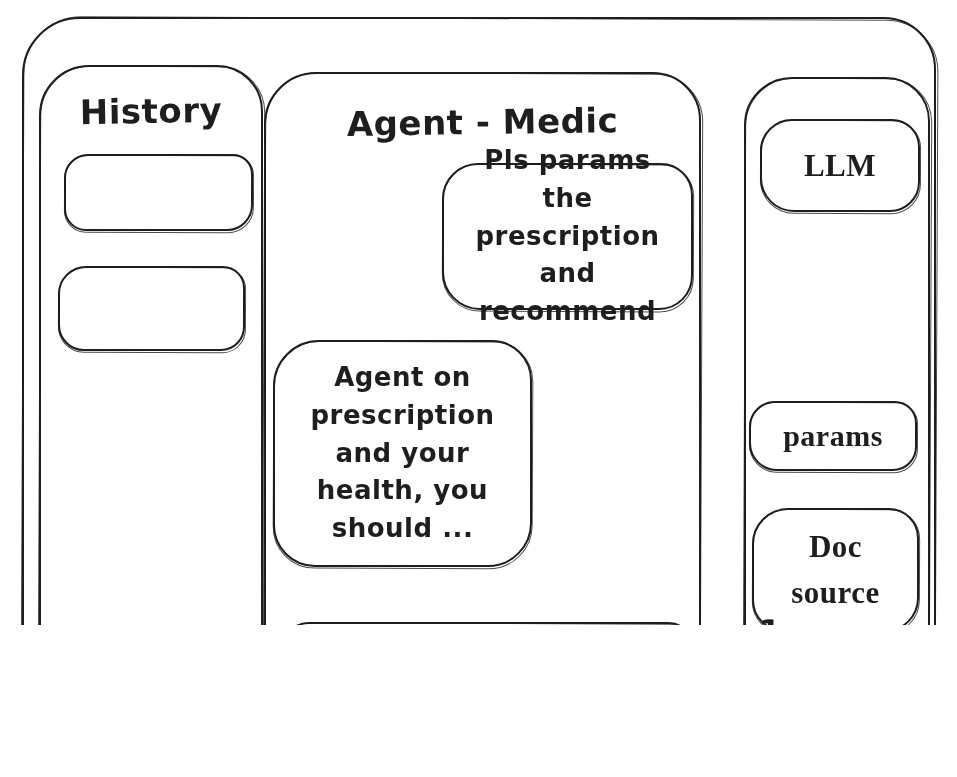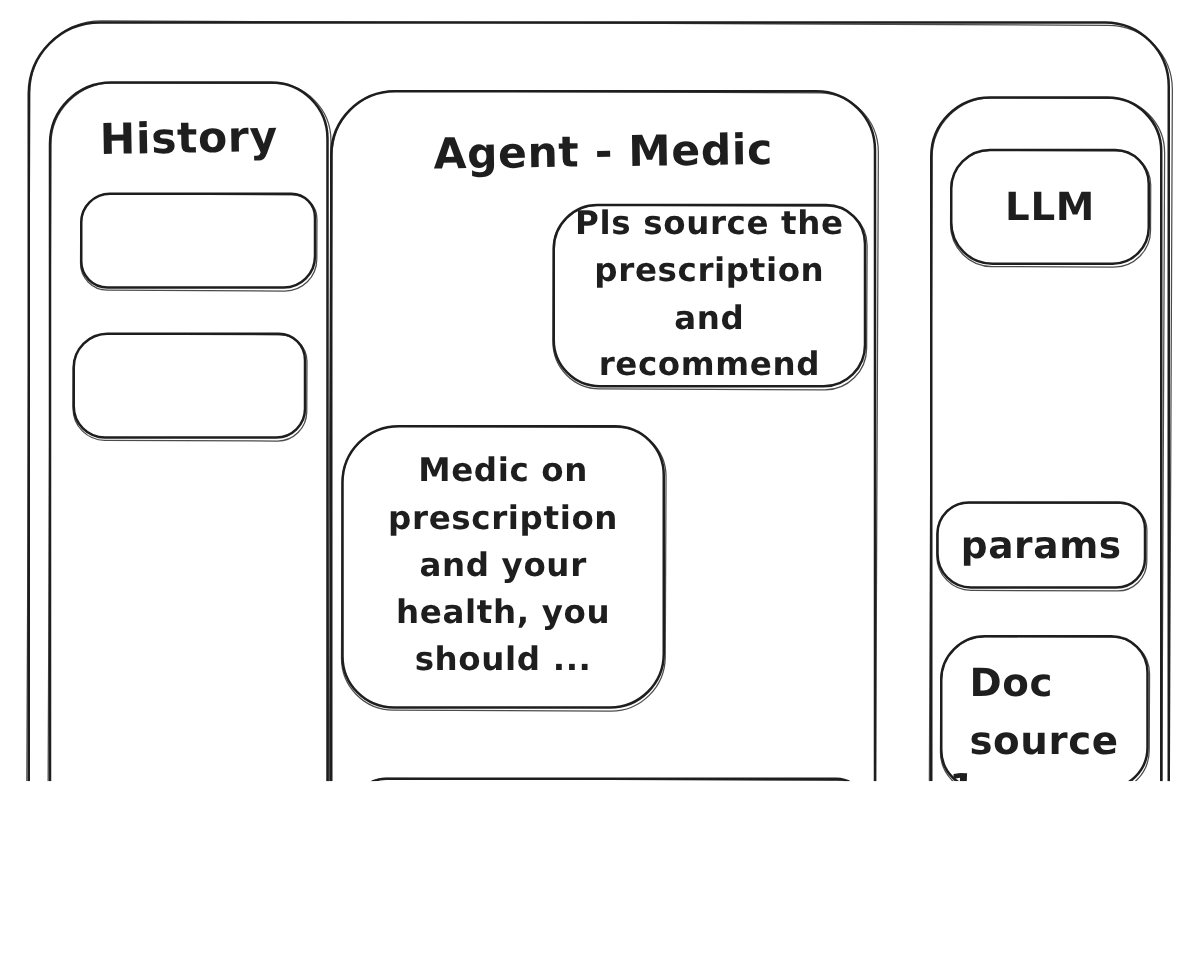--- a/index.html
+++ b/index.html
@@ -69,21 +69,21 @@
     border:none; outline:none; background:transparent;
     font-family:"DejaVu Sans", sans-serif;
     font-size:24px; font-weight:bold; color:var(--ink);
     width:calc(100% - 28px);
   }
 
   
   .tools-panel{ left:742px; top:75px; width:186px; height:635px; border-radius:48px 44px 46px 50px; }
   .tool-box{
     display:flex; align-items:center; justify-content:center;
-    font-size:31px;
+    text-align:center; font-size:31px;font-family:Liberation Serif, serif;
   }
   .tool-llm{ left:14px; top:40px; width:160px; height:93px; border-radius:32px 28px 30px 34px; }
   .tool-ocr{ left:14px; top:155px; width:158px; height:88px; border-radius:30px 34px 28px 32px; }
   .tool-params{ left:3px; top:322px; width:168px; height:70px; border-radius:26px 22px 24px 28px; font-size:30px; }
   .tool-doc{ left:6px; top:429px; width:167px; height:124px; border-radius:36px 30px 34px 32px; line-height:1.5; }
   .tool-doc .lbl{ display:block; width:120px; margin:0 auto; }
   .fn{ position:absolute; font-size:31px; font-weight:bold; }
   .fn-1{ left:13px; top:534px; transform:rotate(2deg); }
   .fn-2{ left:17px; top:581px; transform:rotate(-2deg); }
 </style>
@@ -96,23 +96,23 @@
 
     <div class="sk history-panel" style="left:15px; top:46px;">
       <div class="hand history-title">History</div>
       <div class="sk history-item-1"></div>
       <div class="sk history-item-2"></div>
     </div>
 
     <div class="sk chat-panel" style="left:240px; top:53px;">
       <div class="hand chat-title">Agent - Medic</div>
 
-      <div class="sk bubble bubble-user hand">Pls source the prescription and recommend</div>
+      <div class="sk bubble bubble-user hand">Pls params the prescription and recommend</div>
 
-      <div class="sk bubble bubble-agent hand">Medic on prescription and your health, you should ...</div>
+      <div class="sk bubble bubble-agent hand">Agent on prescription and your health, you should ...</div>
 
       <div class="sk input-bar">
         <input type="text" value="" style="">
       </div>
     </div>
 
     <div class="sk tools-panel" style="left:720px; top:58px;">
       <div class="sk tool-box tool-llm hand">LLM</div>
       <div class="sk tool-box tool-params hand">params</div>
       <div class="sk tool-box tool-doc hand">

